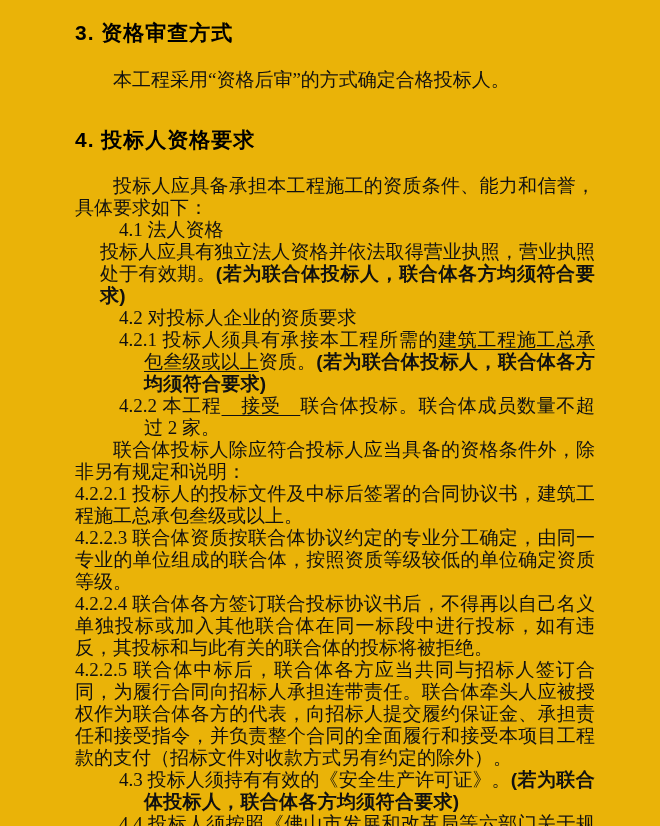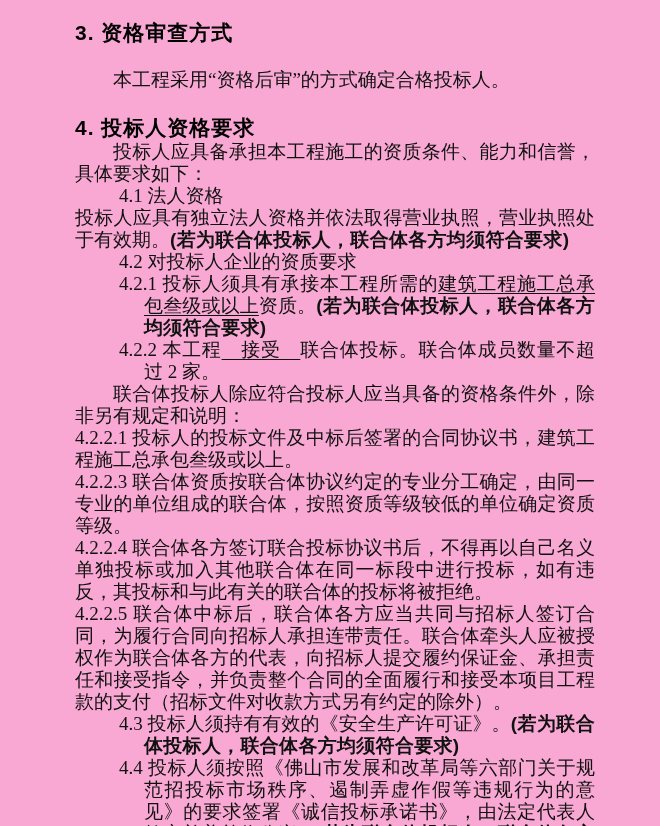--- a/index.html
+++ b/index.html
@@ -13,46 +13,46 @@
     overflow: hidden;
     position: relative;
     font-family: "Liberation Serif", "DejaVu Serif", serif;
     color: #111111;
   }
   .page {
     position: absolute;
     inset: 0;
     padding: 14px 65px 0 75px;
     box-sizing: border-box;
-    background: #f9a8d4;
+    background: #eab308;
   }
   .heading {
     font-family: "Liberation Sans", "DejaVu Sans", sans-serif;
     font-weight: 700;
     font-size: 21px;
     line-height: 26px;
     letter-spacing: 1px;
     margin: 0;
     color: #000000;
   }
   .heading-first { margin-top: 6px; }
-  .heading-second { margin-top: 24px; }
+  .heading-second { margin-top: 36px; }
   .para {
     margin: 0;
     font-size: 19px;
     line-height: 22px;
     text-align: justify;
     text-justify: inter-ideograph;
     word-break: break-all;
   }
   .after-heading  { margin-top: 23px; }
-  .after-heading2 { }
+  .after-heading2 { margin-top: 22px; }
   .indent { text-indent: 2em; }
   .item { padding-left: 25px; text-indent: -25px; margin-left: 44px; }
-  .item-body { }
+  .item-body { margin-left: 25px; }
   .flush { }
   .bold {
     font-weight: 700;
     font-family: "Liberation Sans", "DejaVu Sans", sans-serif;
     letter-spacing: 0.3px;
   }
   .underline {
     text-decoration: underline;
     text-underline-offset: 3px;
   }

